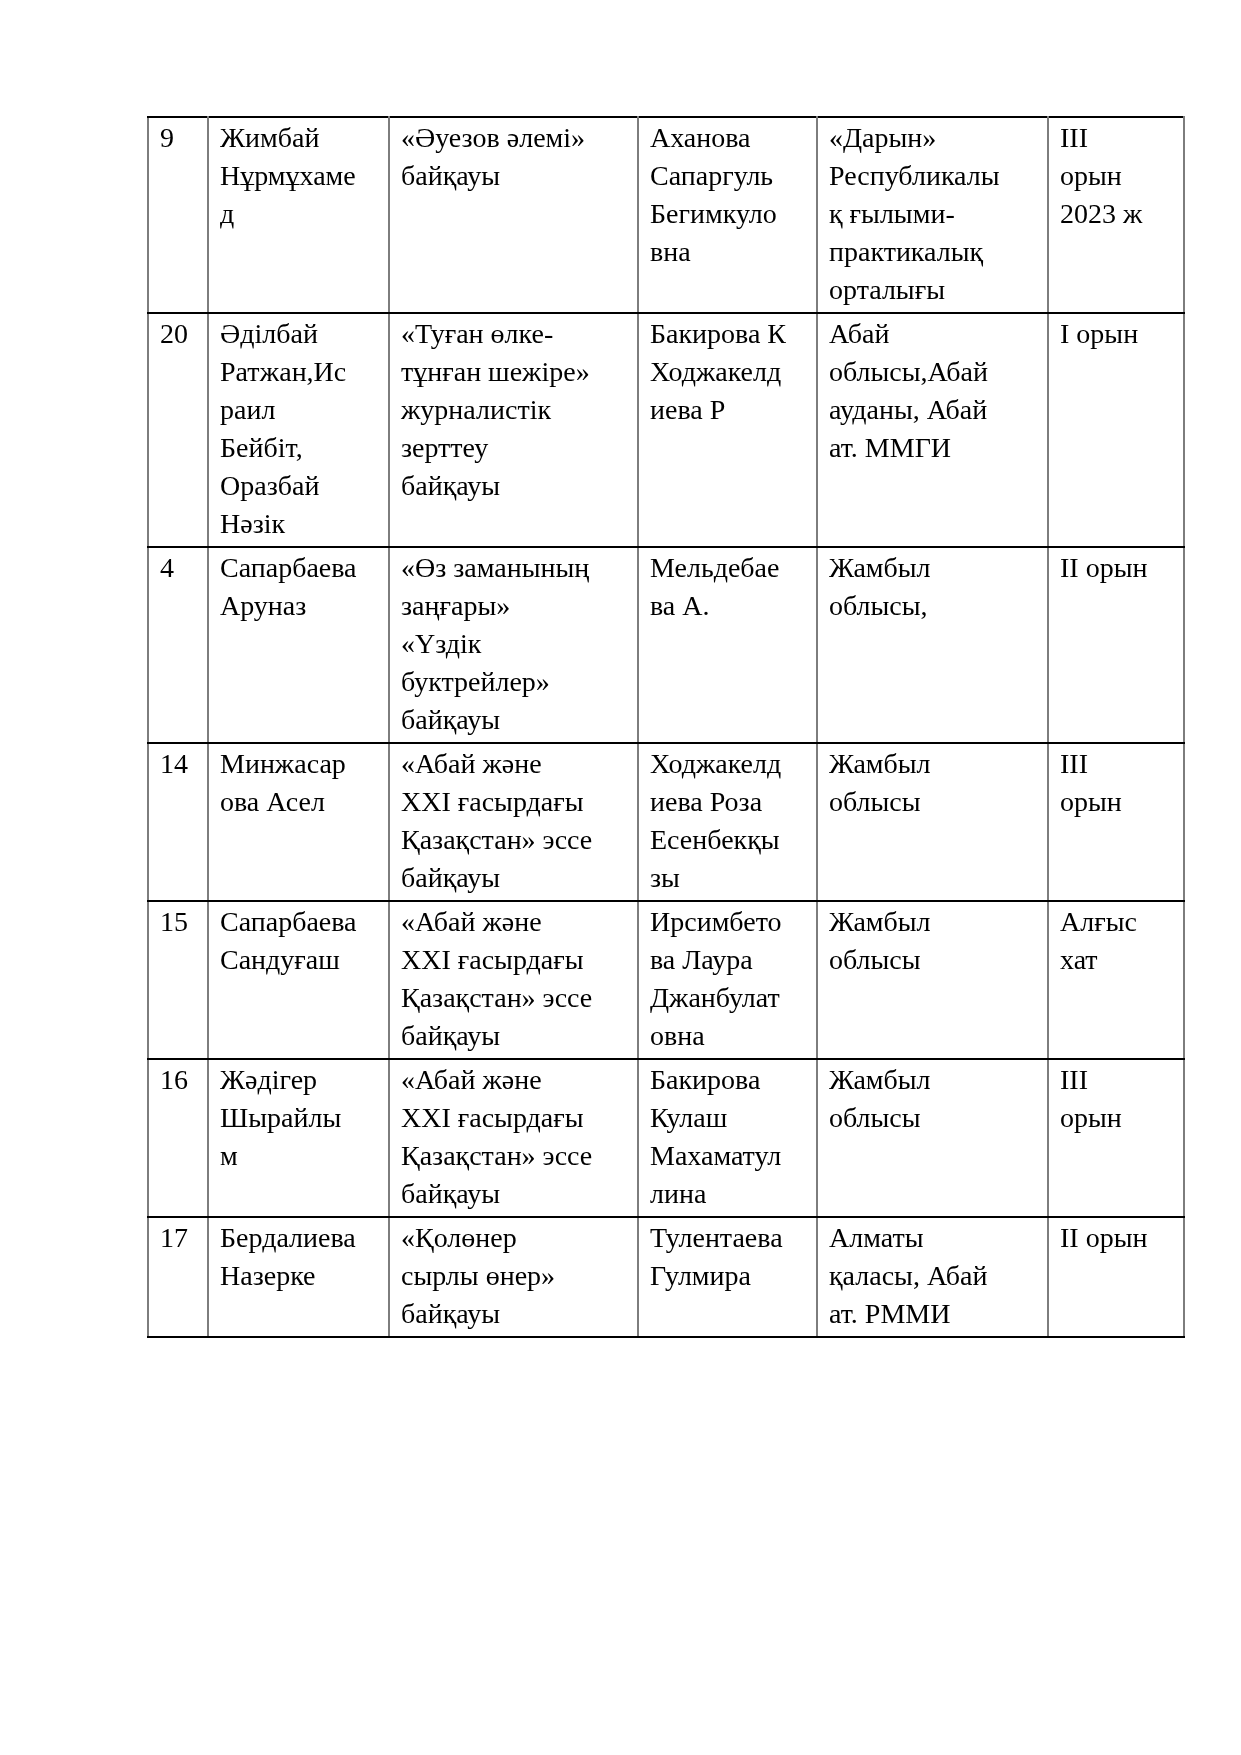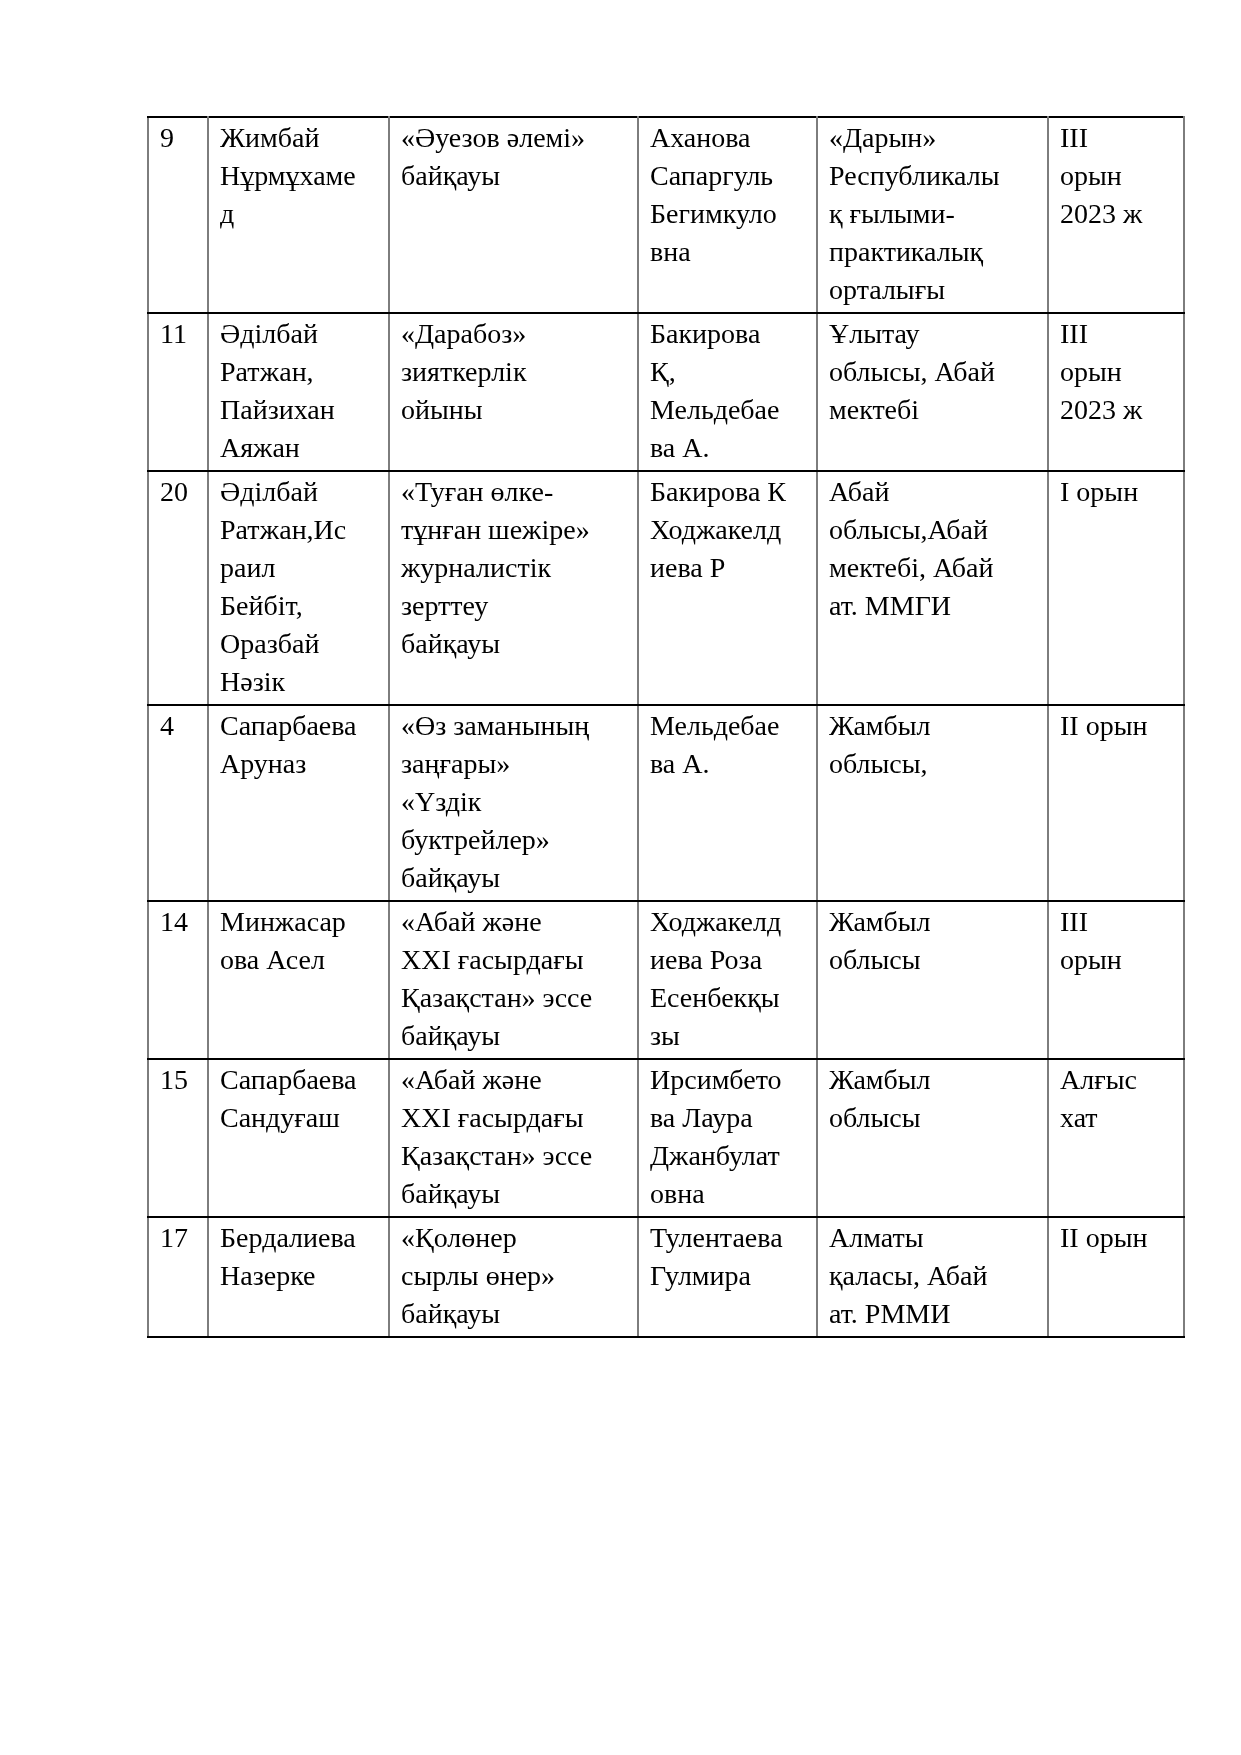--- a/index.html
+++ b/index.html
@@ -71,58 +71,38 @@
         <td>«Дарын»
 Республикалы
 қ ғылыми-
 практикалық
 орталығы</td>
         <td>III
 орын
 2023 ж</td>
       </tr>
       <tr>
-        <td>11</td>
-        <td>Әділбай
-Ратжан,
-Пайзихан
-Аяжан</td>
-        <td>«Дарабоз»
-зияткерлік
-ойыны</td>
-        <td>Бакирова
-Қ,
-Мельдебае
-ва А.</td>
-        <td>Ұлытау
-облысы, Абай
-мектебі</td>
-        <td>III
-орын
-2023 ж</td>
-      </tr>
-      <tr>
         <td>20</td>
         <td>Әділбай
 Ратжан,Ис
 раил
 Бейбіт,
 Оразбай
 Нәзік</td>
         <td>«Туған өлке-
 тұнған шежіре»
 журналистік
 зерттеу
 байқауы</td>
         <td>Бакирова К
 Ходжакелд
 иева Р</td>
         <td>Абай
 облысы,Абай
-мектебі, Абай
+ауданы, Абай
 ат. ММГИ</td>
         <td>I орын</td>
       </tr>
       <tr>
         <td>4</td>
         <td>Сапарбаева
 Аруназ</td>
         <td>«Өз заманының
 заңғары»
 «Үздік
@@ -162,20 +142,38 @@
         <td>Ирсимбето
 ва Лаура
 Джанбулат
 овна</td>
         <td>Жамбыл
 облысы</td>
         <td>Алғыс
 хат</td>
       </tr>
       <tr>
+        <td>16</td>
+        <td>Жәдігер
+Шырайлы
+м</td>
+        <td>«Абай және
+XXI ғасырдағы
+Қазақстан» эссе
+байқауы</td>
+        <td>Бакирова
+Кулаш
+Махаматул
+лина</td>
+        <td>Жамбыл
+облысы</td>
+        <td>III
+орын</td>
+      </tr>
+      <tr>
         <td>17</td>
         <td>Бердалиева
 Назерке</td>
         <td>«Қолөнер
 сырлы өнер»
 байқауы</td>
         <td>Тулентаева
 Гулмира</td>
         <td>Алматы
 қаласы, Абай

